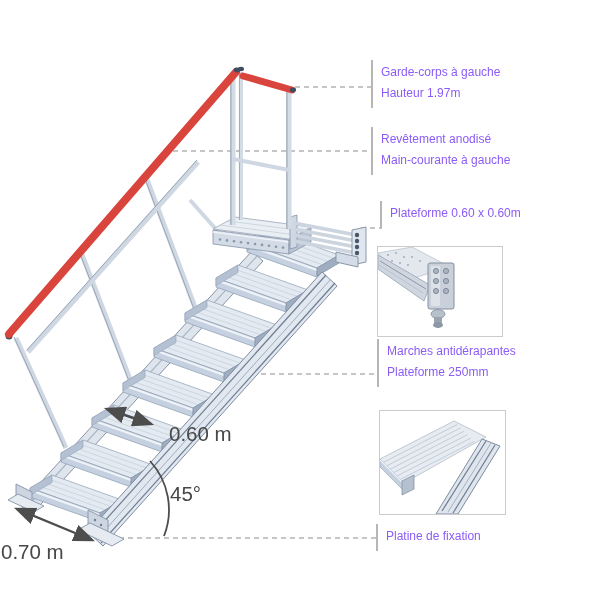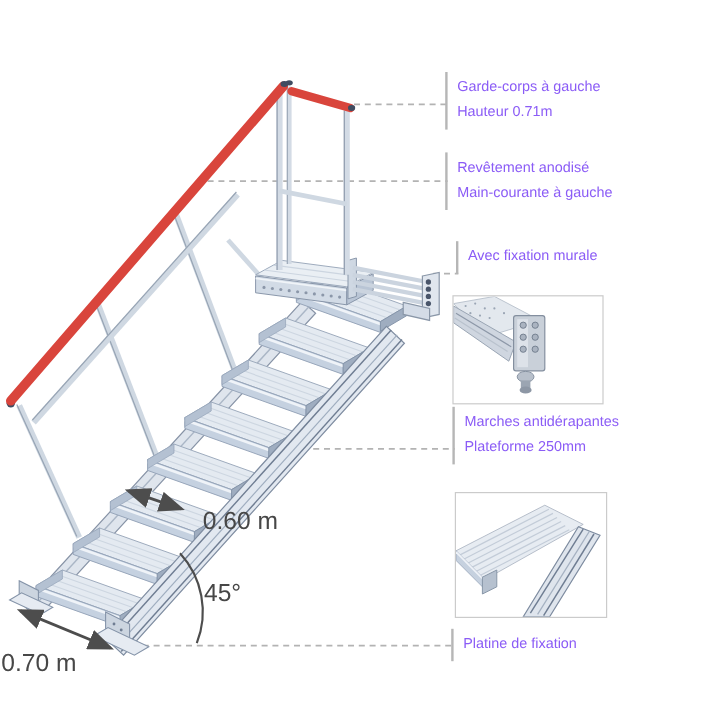--- a/index.html
+++ b/index.html
@@ -149,30 +149,30 @@
       <text class="dimtext" x="169" y="441">0.60 m</text>
       <path d="M150,461 A72,72 0 0 1 164,536" fill="none" stroke="#4d4d4d" stroke-width="1.8"></path>
       <text class="dimtext" x="170" y="501">45°</text>
       <line x1="17" y1="509" x2="92" y2="540" stroke="#4d4d4d" stroke-width="2.4" marker-start="url(#ah)" marker-end="url(#ah)"></line>
       <text class="dimtext" x="1" y="559">0.70 m</text>
     </g>
   </svg>
 
   <div class="callout" style="left:371px;top:60px">
     <div>Garde-corps à gauche</div>
-    <div>Hauteur 0.71m</div>
+    <div>Hauteur 1.97m</div>
   </div>
 
   <div class="callout" style="left:371px;top:127px">
     <div>Revêtement anodisé</div>
     <div>Main-courante à gauche</div>
   </div>
 
   <div class="callout" style="left:380px;top:201px">
-    <div>Avec fixation murale</div>
+    <div>Plateforme 0.60 x 0.60m</div>
   </div>
 
   <div class="callout" style="left:377px;top:339px">
     <div>Marches antidérapantes</div>
     <div>Plateforme 250mm</div>
   </div>
 
   <div class="callout" style="left:376px;top:524px">
     <div>Platine de fixation</div>
   </div>

